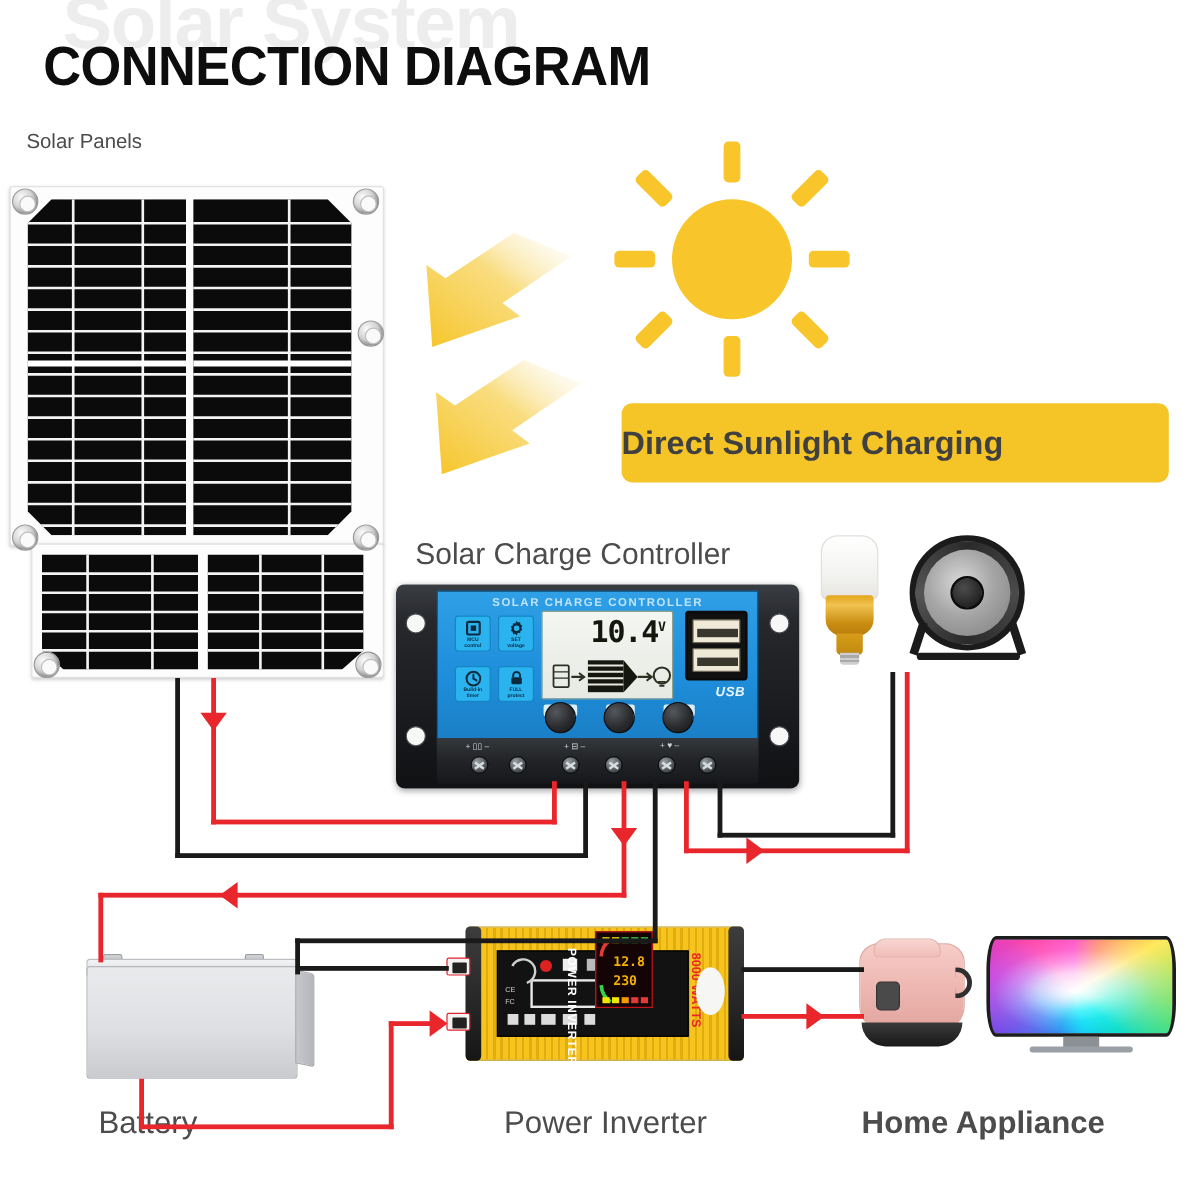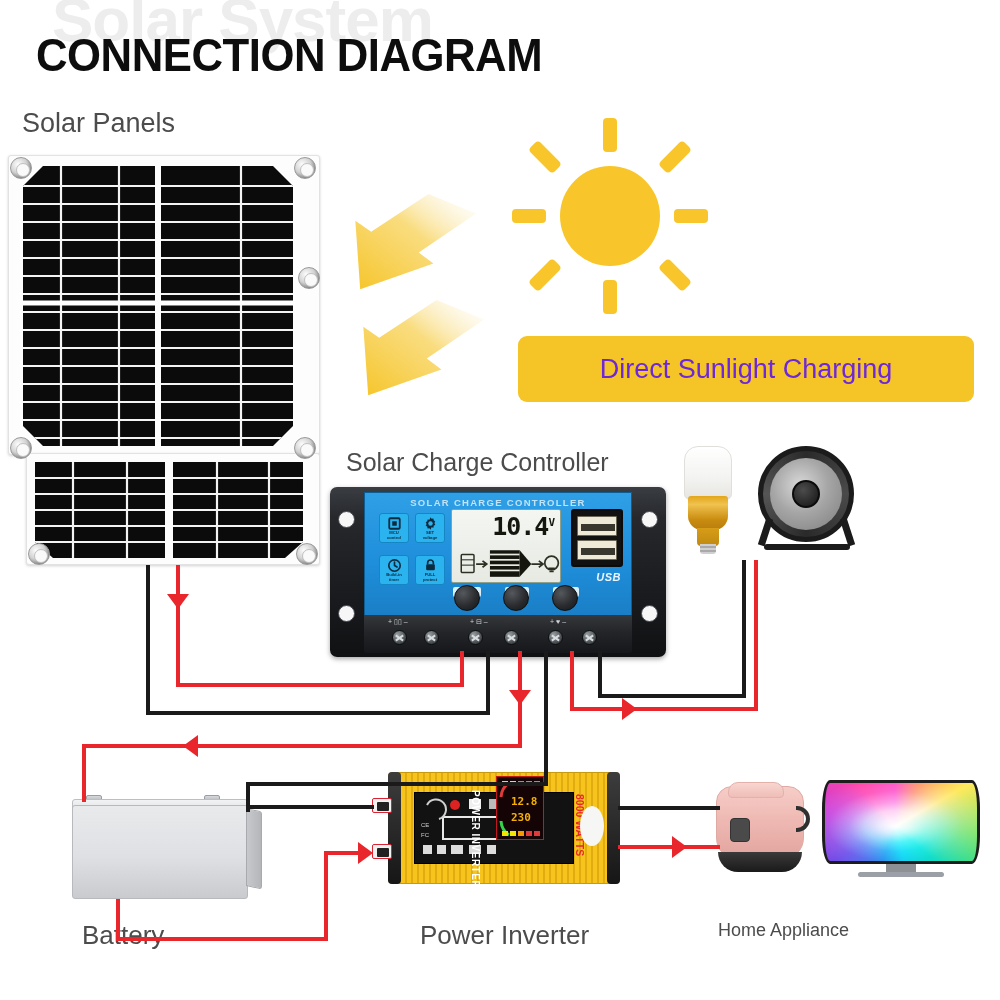--- a/index.html
+++ b/index.html
@@ -44,22 +44,22 @@
 
   
   .sun-core {
     position:absolute; border-radius:50%; background:#F8C62B;
   }
   .ray { position:absolute; background:#F8C62B; border-radius:4px; }
 
   
   .banner {
     position:absolute; background:#F5C427; border-radius:9px;
-    display:flex; align-items:center; justify-content:center;
-    color:#6d28d9; font-weight:normal;
+    display:flex; align-items:center; justify-content:flex-start;
+    color:#404040; font-weight:bold;
   }
 
   
   .ctrl { position:absolute; left:330px; top:487px; width:336px; height:170px; }
   .ctrl-shell {
     position:absolute; inset:0;
     background:linear-gradient(180deg,#3a3d42 0%,#26282c 18%,#1a1c1f 60%,#101113 100%);
     border-radius:7px; box-shadow:0 2px 5px rgba(0,0,0,.35);
   }
   .ctrl-face {
@@ -283,21 +283,21 @@
   .ar-r { border-top:11px solid transparent; border-bottom:11px solid transparent; border-left:15px solid #e8262b; }
 </style>
 </head>
 <body>
 
 <div id="stage">
 
   <div class="watermark">Solar System</div>
   <div class="title">CONNECTION DIAGRAM</div>
 
-  <div class="lbl" style="left:22px; top:108px; font-size:27px;">Solar Panels</div>
+  <div class="lbl" style="left:22px; top:108px; font-size:17px;">Solar Panels</div>
 
   <div class="panel-wrap">
 
     <div class="panel-body p-top">
       <svg width="312" height="300" viewBox="0 0 312 300" style="position:absolute;left:0;top:0;">
         <defs>
           <clipPath id="cl">
             <path d="M14,30 L34,10 L134,10 L146,10 L146,290 L34,290 L14,270 Z"></path>
           </clipPath>
           <clipPath id="cr">
@@ -605,21 +605,21 @@
       <div class="cooker-lid"></div>
     <div class="cooker-panel"></div>
       <div class="cooker-handle"></div>
       <div class="cooker-base"></div>
   </div>
   <div class="tv">
     <div class="tv-screen"></div>
       <div class="tv-stand"></div>
       <div class="tv-foot"></div>
   </div>
-  <div class="lbl" style="left:718px; top:920px; font-size:18px;">Home Appliance</div>
+  <div class="lbl" style="left:718px; top:920px; font-size:26px;font-weight:bold;">Home Appliance</div>
 
   <div>
 
     <div class="w wk" style="left:146px; top:565px; width:4px; height:150px;"></div>
     <div class="w wk" style="left:146px; top:711px; width:344px; height:4px;"></div>
     <div class="w wk" style="left:486px; top:651px; width:4px; height:64px;"></div>
 
     <div class="w wr" style="left:176px; top:565px; width:4px; height:122px;"></div>
     <div class="w wr" style="left:176px; top:683px; width:288px; height:4px;"></div>
     <div class="w wr" style="left:460px; top:651px; width:4px; height:36px;"></div>

